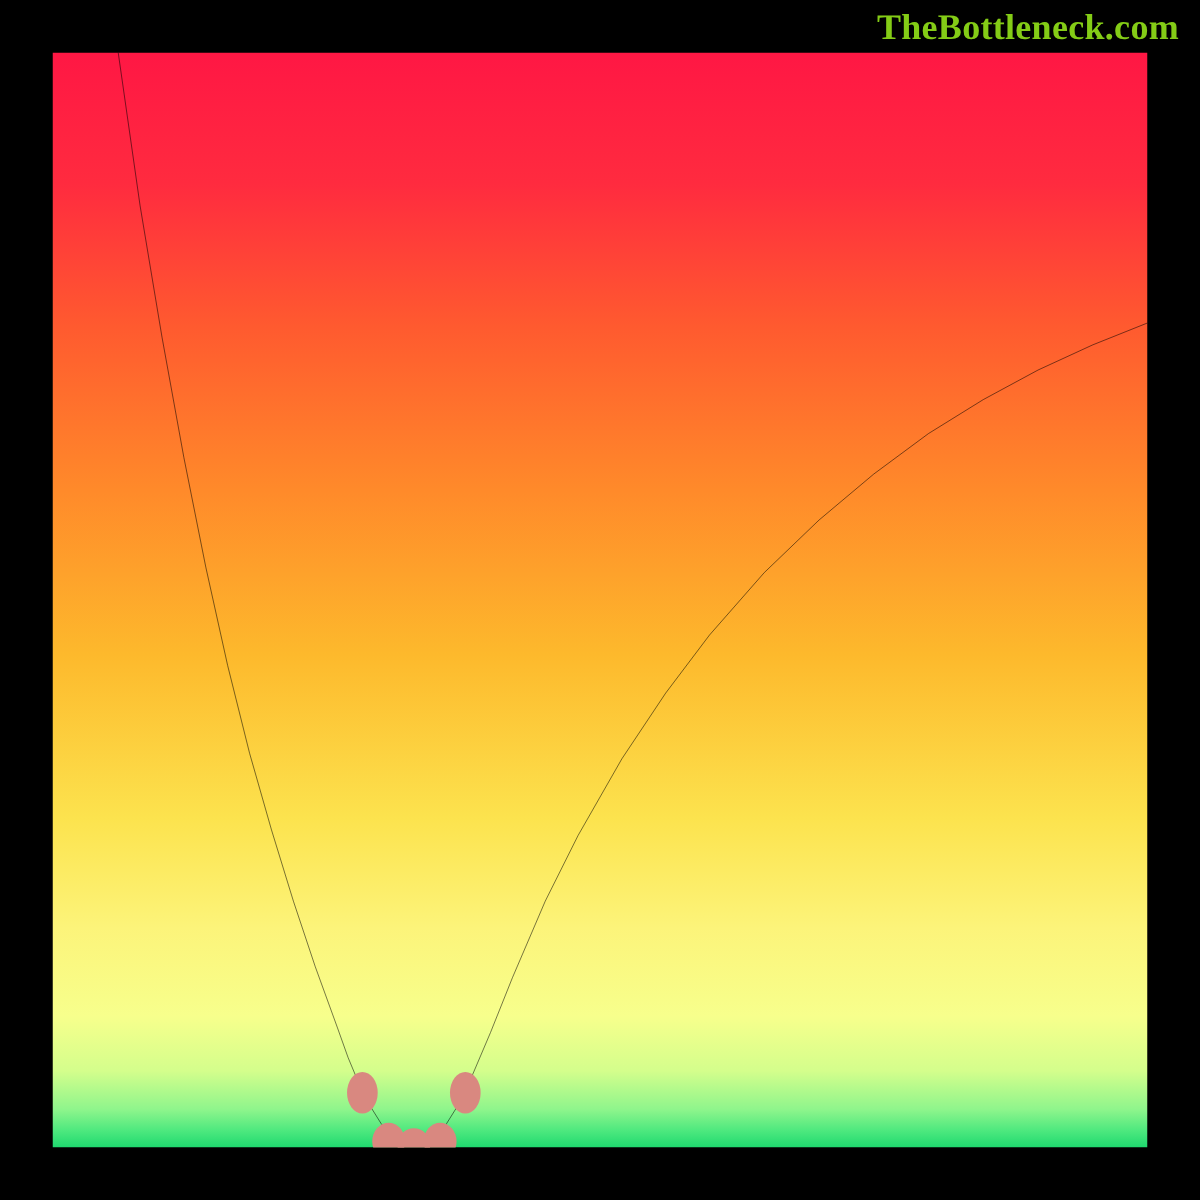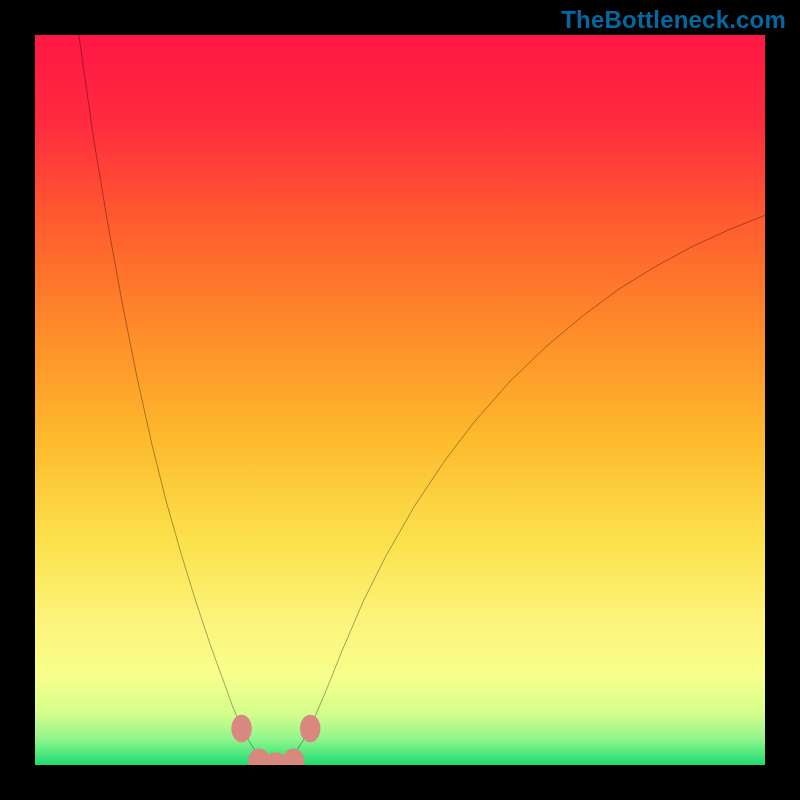--- a/index.html
+++ b/index.html
@@ -13,24 +13,24 @@
   .container {
     position: relative;
     width: 800px;
     height: 800px;
     background: #000;
   }
   .watermark {
     position: absolute;
     top: 6px;
     right: 14px;
-    font-family: Liberation Sans, sans-serif;
+    font-family: Liberation Serif, serif;
     font-size: 24px;
     font-weight: 600;
-    color: #0369a1;
+    color: #84cc16;
     letter-spacing: 0.2px;
     z-index: 5;
   }
   svg.plot {
     position: absolute;
     left: 35px;
     top: 35px;
     width: 730px;
     height: 730px;
   }

